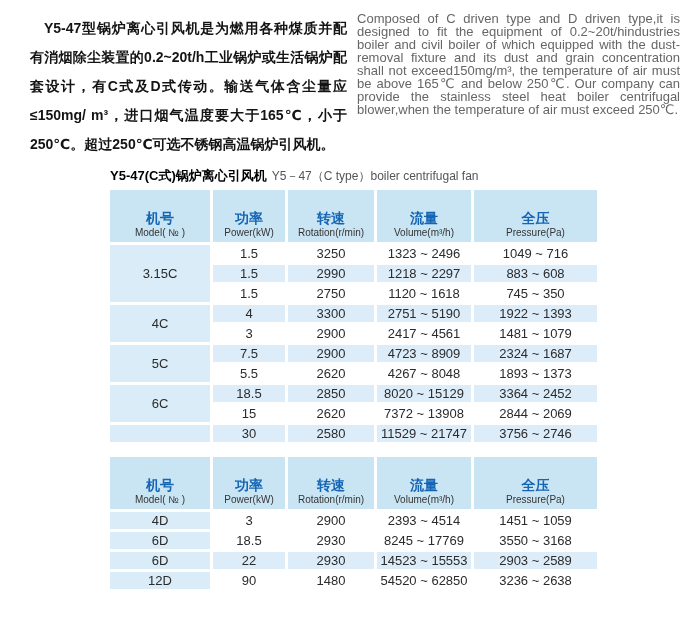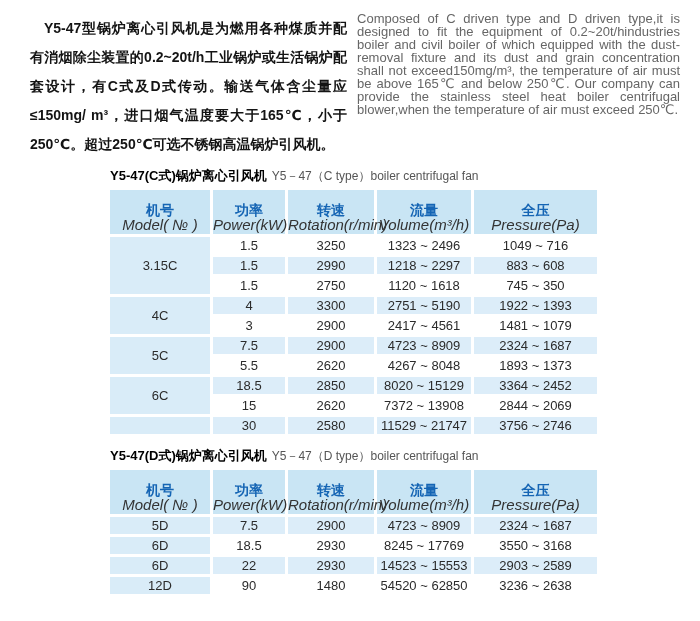--- a/index.html
+++ b/index.html
@@ -34,27 +34,27 @@
   .table-title { font-size: 13px; line-height: 20px; margin: 0 0 1px 3px; white-space: nowrap; }
   .t-cn { font-weight: bold; color: #000; }
   .t-en { color: #555; font-size: 12px; margin-left: 5px; }
 
   table.spec {
     border-collapse: separate; border-spacing: 3px;
     table-layout: fixed; width: 493px;
   }
   table.spec th {
     background: var(--header-bg);
-    padding: 12px 0 3px 0; text-align: center; vertical-align: middle;
+    padding: 20px 0 3px 0; text-align: center; vertical-align: middle;
   }
   table.spec th .hcn {
     font-size: 14px; font-weight: bold; color: var(--header-cn); line-height: 17px;
   }
   table.spec th .hen {
-    font-size: 15px; font-weight: normal; color: #333; line-height: 12px; font-style: italic;
+    font-size: 10px; font-weight: normal; color: #333; line-height: 12px;
   }
   table.spec td {
     text-align: center; vertical-align: middle;
     font-size: 13px; color: var(--body-text);
     height: 17px; padding: 0; line-height: 17px;
   }
   td.cell-blue { background: var(--row-alt-bg); }
   td.cell-model { background: var(--model-bg); }
 
   .col-model { width: 100px; }
@@ -173,23 +173,20 @@
             <td class="cell-blue">30</td>
             <td class="cell-blue">2580</td>
             <td class="cell-blue">11529 ~ 21747</td>
             <td class="cell-blue">3756 ~ 2746</td>
           </tr>
         </tbody>
     </table>
   </div>
 
   <div class="table-section section-d">
-    <div class="table-title">
-      <span class="t-cn">Y5-47(D式)锅炉离心引风机</span><span class="t-en">Y5－47（D type）boiler centrifugal fan</span>
-    </div>
     <table class="spec">
       <colgroup>
         <col class="col-model">
           <col class="col-power">
           <col class="col-rotation">
           <col class="col-volume">
           <col class="col-pressure">
       </colgroup>
       <thead>
           <tr>
@@ -210,25 +207,25 @@
               <div class="hen">Volume(m³/h)</div>
             </th>
             <th>
               <div class="hcn">全压</div>
               <div class="hen">Pressure(Pa)</div>
             </th>
           </tr>
         </thead>
       <tbody>
           <tr>
-            <td class="cell-model" rowspan="1">5D</td>
-            <td class="cell-blue">7.5</td>
-            <td class="cell-blue">2900</td>
-            <td class="cell-blue">4723 ~ 8909</td>
-            <td class="cell-blue">2324 ~ 1687</td>
+            <td class="cell-model" rowspan="1">4D</td>
+            <td>3</td>
+            <td>2900</td>
+            <td>2393 ~ 4514</td>
+            <td>1451 ~ 1059</td>
           </tr>
           <tr>
             <td class="cell-model" rowspan="1">6D</td>
             <td>18.5</td>
             <td>2930</td>
             <td>8245 ~ 17769</td>
             <td>3550 ~ 3168</td>
           </tr>
           <tr>
             <td class="cell-model" rowspan="1">6D</td>

